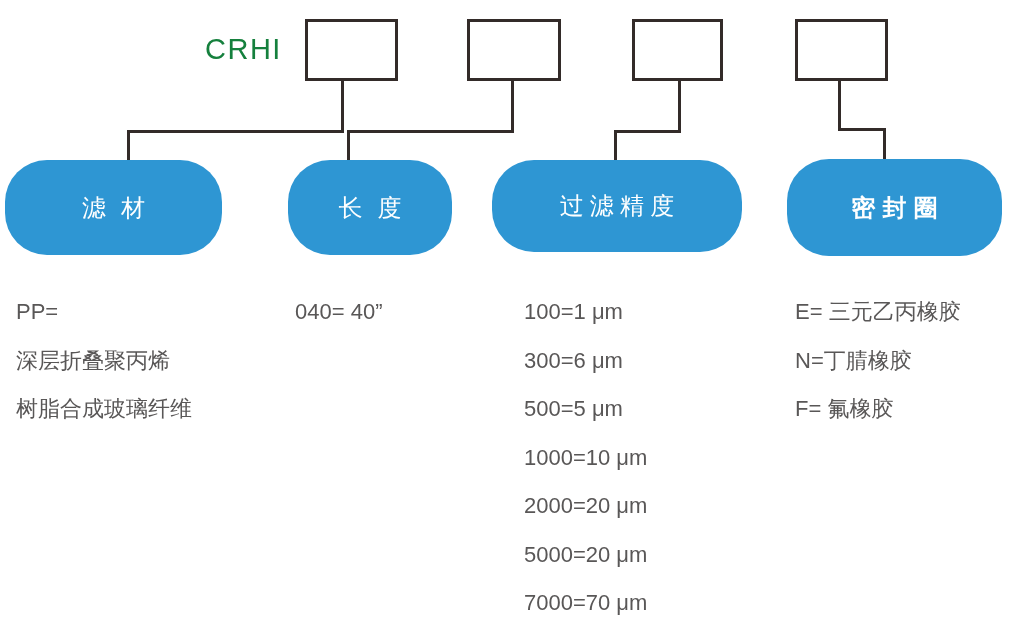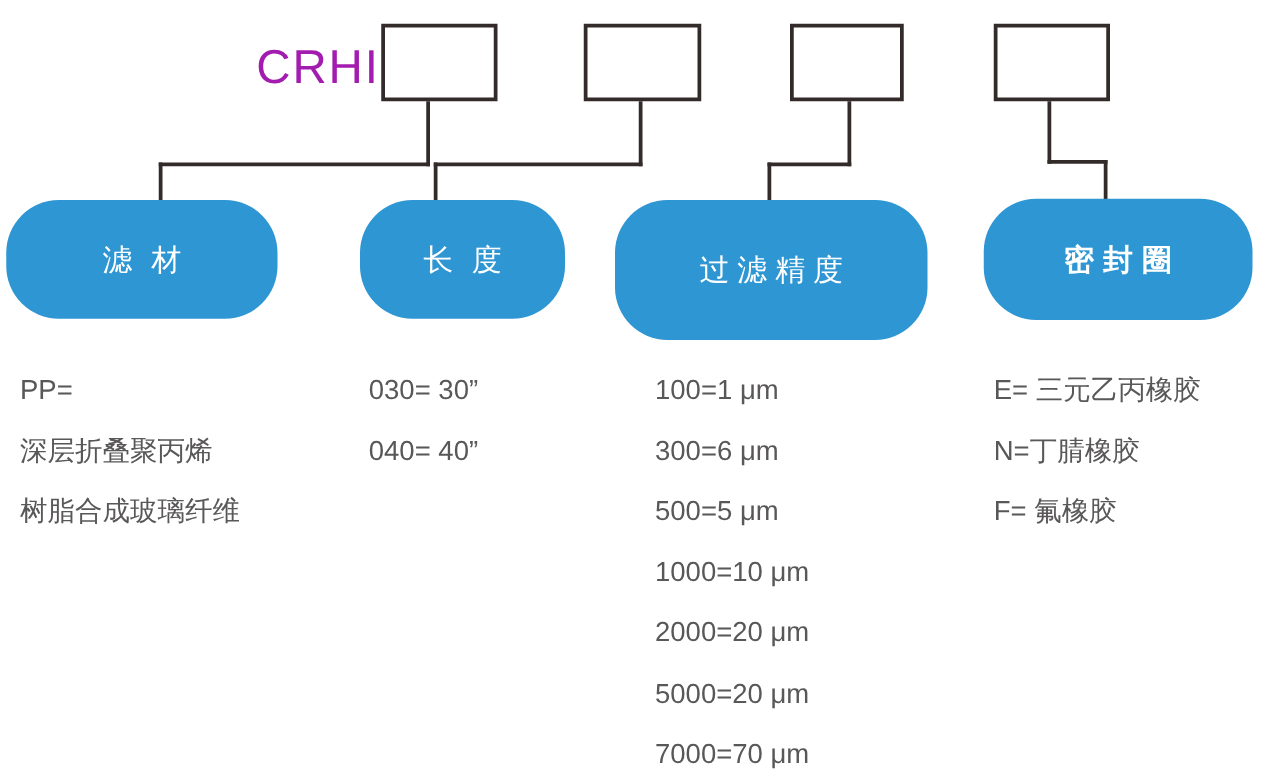--- a/index.html
+++ b/index.html
@@ -8,22 +8,22 @@
     width: 1009px; height: 622px;
     position: relative;
     font-family: "Liberation Sans", "DejaVu Sans", sans-serif;
     overflow: hidden;
   }
   .stage { position: absolute; inset: 0; }
 
   
   .code-prefix {
     position: absolute; left: 205px; top: 33px;
-    font-size: 38px; letter-spacing: 1.5px;
-    color: #a21caf;
+    font-size: 29px; letter-spacing: 1.5px;
+    color: #15803d;
   }
 
   
   .code-box {
     position: absolute; top: 19px; width: 93px; height: 62px;
     border: 3px solid #332b29; background: #ffffff;
   }
   .box-1 { left: 305px; }
   .box-2 { left: 467px; width: 94px; }
   .box-3 { left: 632px; width: 91px; }
@@ -34,21 +34,21 @@
 
   
   .pill {
     position: absolute; top: 160px; height: 95px;
     background: #2e96d3; border-radius: 42px;
     display: flex; align-items: center; justify-content: center;
     color: #ffffff; font-size: 24px;
   }
   .pill-1 { left: 5px;   width: 217px; }
   .pill-2 { left: 288px; width: 164px; }
-  .pill-3 { left: 492px; width: 250px; top: 160px; height: 112px; }
+  .pill-3 { left: 492px; width: 250px; top: 160px; height: 92px; }
   .pill-4 { left: 787px; width: 215px; top: 159px; height: 97px; }
   .pill-1 .pill-label, .pill-2 .pill-label { letter-spacing: 0.62em; padding-left: 0.62em; }
   .pill-3 .pill-label { letter-spacing: 0.26em; padding-left: 0.26em; }
   .pill-4 .pill-label { letter-spacing: 0.30em; padding-left: 0.30em; font-weight: bold; }
 
   
   .options {
     position: absolute; top: 288px;
     color: #595757; font-size: 22px; line-height: 48.5px;
     white-space: nowrap;
@@ -99,21 +99,20 @@
     <span class="pill-label">密封圈</span>
   </div>
 
   <div class="options col-1">
     <div>PP=</div>
     <div>深层折叠聚丙烯</div>
     <div>树脂合成玻璃纤维</div>
   </div>
 
   <div class="options col-2">
-    <div>030= 30”</div>
     <div>040= 40”</div>
   </div>
 
   <div class="options col-3">
     <div>100=1 μm</div>
     <div>300=6 μm</div>
     <div>500=5 μm</div>
     <div>1000=10 μm</div>
     <div>2000=20 μm</div>
     <div>5000=20 μm</div>

